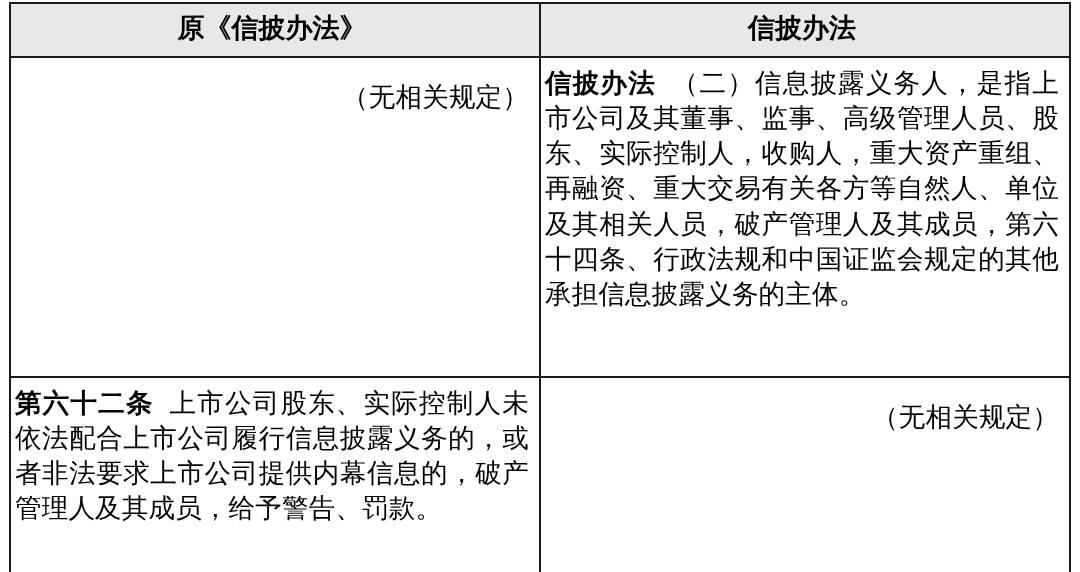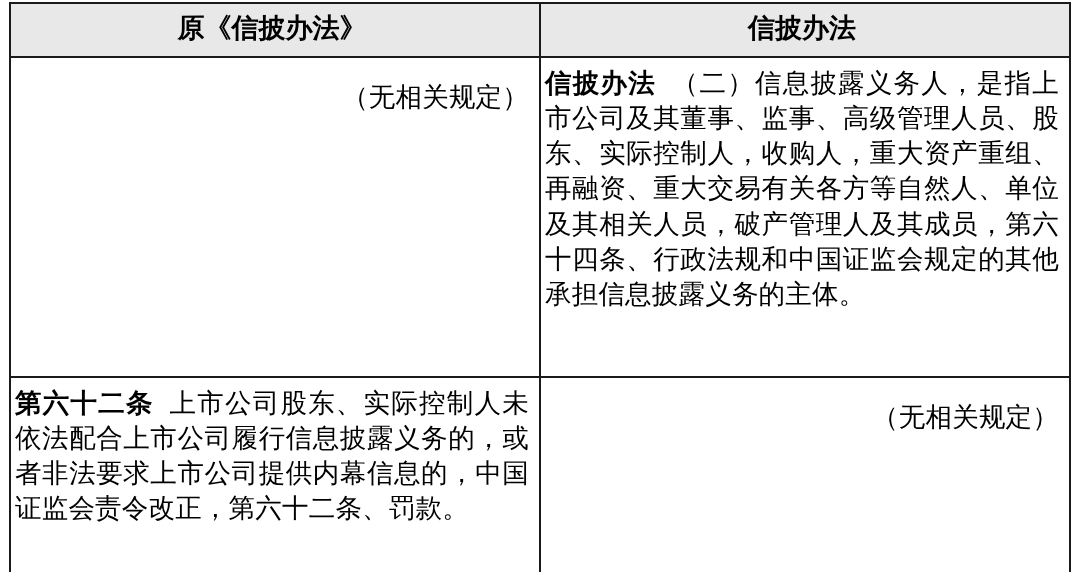--- a/index.html
+++ b/index.html
@@ -73,20 +73,20 @@
     <tr class="row-one">
       <td>
         <div class="cell-text cell-center">（无相关规定）</div>
       </td>
       <td>
         <div class="cell-text"><span class="lead">信披办法</span>&nbsp;&nbsp;<span>（二）信息披露义务人，是指上市公司及其董事、监事、高级管理人员、股东、实际控制人，收购人，重大资产重组、再融资、重大交易有关各方等自然人、单位及其相关人员，破产管理人及其成员，第六十四条、行政法规和中国证监会规定的其他承担信息披露义务的主体。</span></div>
       </td>
     </tr>
     <tr class="row-two">
       <td>
-        <div class="cell-text"><span class="lead">第六十二条</span>&nbsp;&nbsp;<span>上市公司股东、实际控制人未依法配合上市公司履行信息披露义务的，或者非法要求上市公司提供内幕信息的，中国证监会责令改正，第六十二条、罚款。</span></div>
+        <div class="cell-text"><span class="lead">第六十二条</span>&nbsp;&nbsp;<span>上市公司股东、实际控制人未依法配合上市公司履行信息披露义务的，或者非法要求上市公司提供内幕信息的，破产管理人及其成员，给予警告、罚款。</span></div>
       </td>
       <td>
         <div class="cell-text cell-center">（无相关规定）</div>
       </td>
     </tr>
   </tbody>
 </table>
 
 </body></html>

